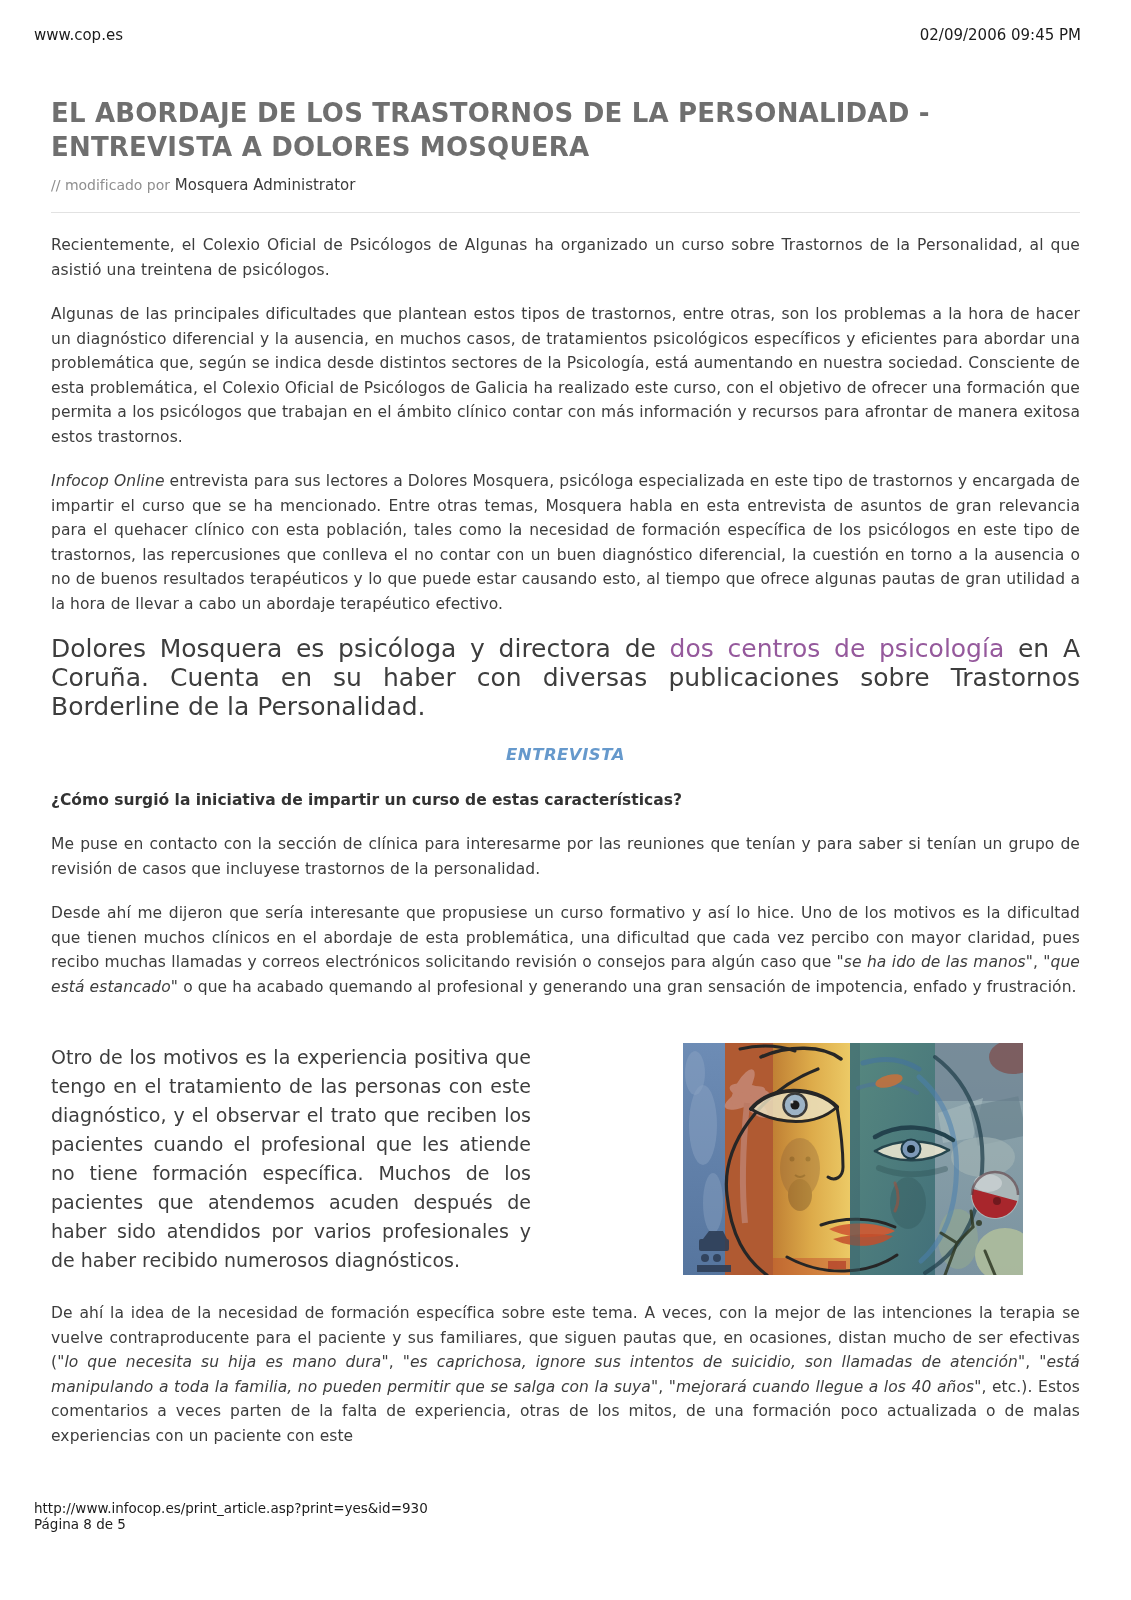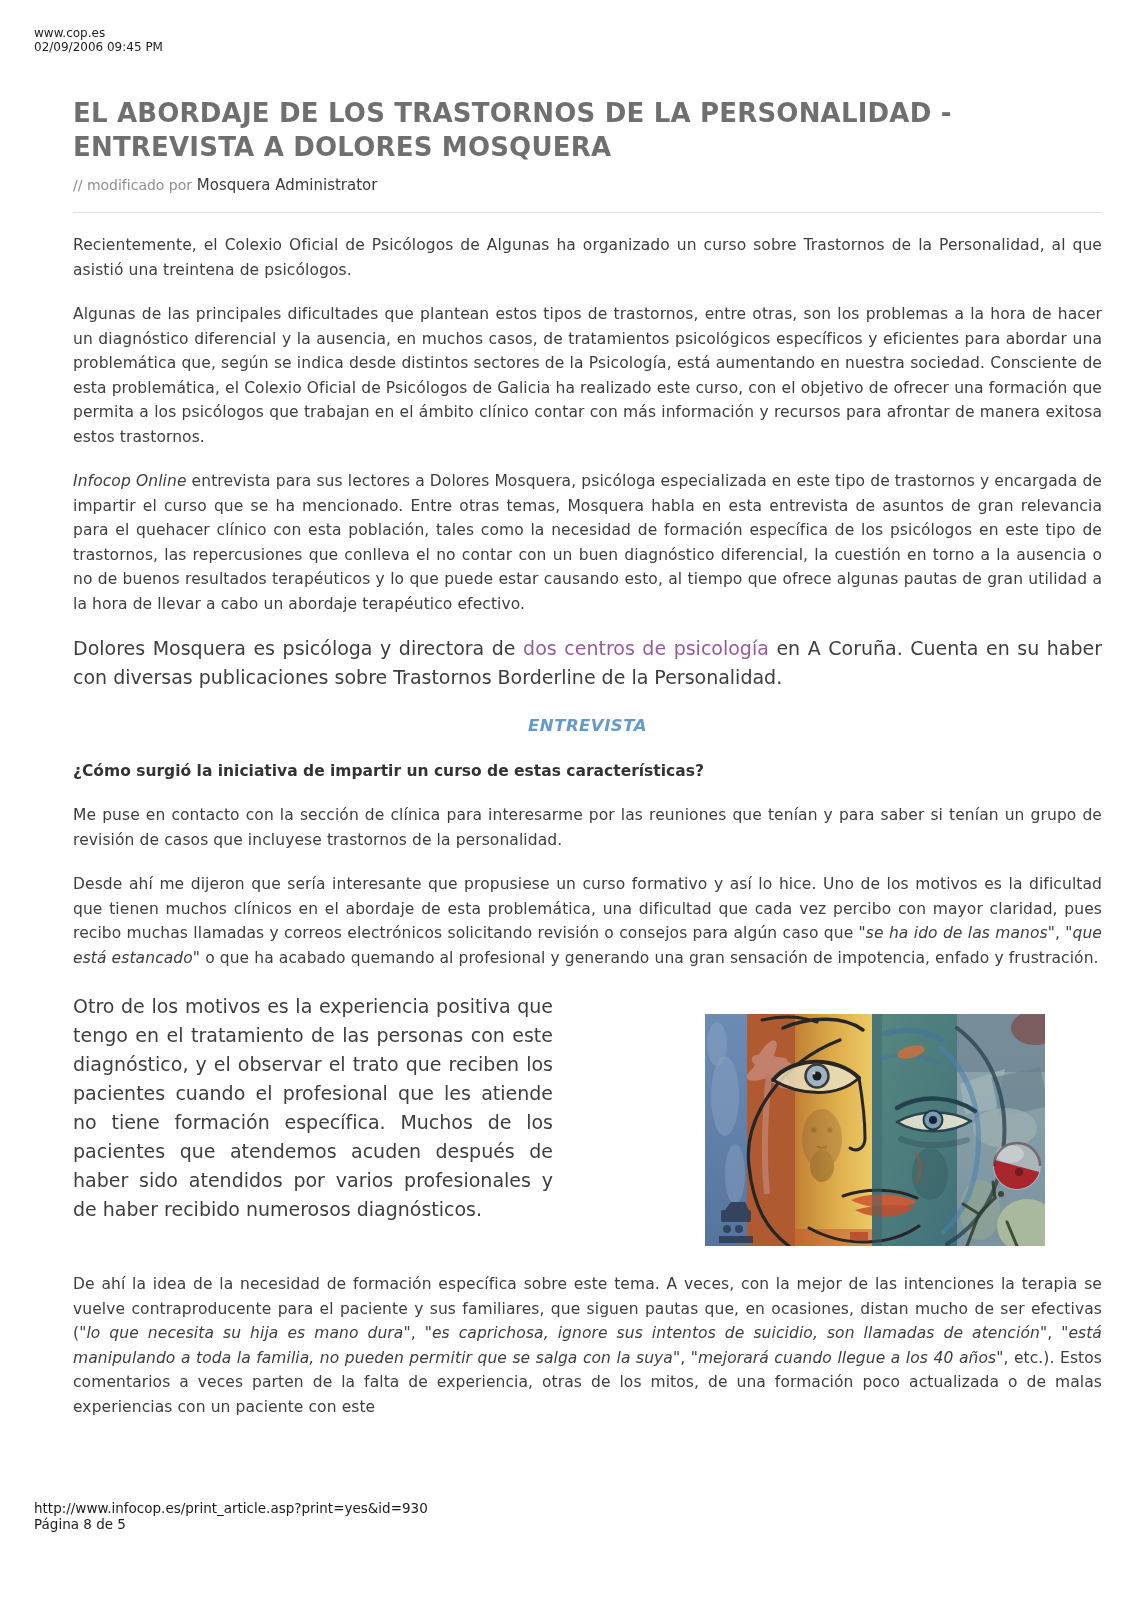--- a/index.html
+++ b/index.html
@@ -14,52 +14,52 @@
   *{margin:0;padding:0;box-sizing:border-box;}
   html,body{background:#ffffff;}
   body{
     width:1131px;height:1600px;position:relative;overflow:hidden;
     font-family:"DejaVu Sans","Liberation Sans",sans-serif;
     color:var(--body-text);
   }
   .page-header{
     position:absolute;top:26px;left:34px;right:50px;
     display:flex;justify-content:space-between;
-    font-size:12px;color:var(--header-text);flex-direction:column;
+    font-size:15px;color:var(--header-text);
   }
   .content{
-    position:absolute;top:96px;left:51px;width:1029px;margin-left:22px;
+    position:absolute;top:96px;left:51px;width:1029px;
   }
   .article-title{
     font-size:26px;line-height:34px;font-weight:bold;
     color:var(--title-gray);white-space:pre-line;letter-spacing:.2px;
   }
   .meta{margin-top:10px;}
   .meta-row{font-size:15px;line-height:22px;margin-top:5px;}
   .meta-label{color:var(--meta-label-gray);font-size:14px;}
   .meta-value{color:#3a3a3a;}
   .rule{border:none;border-top:1px solid var(--rule-gray);margin-top:16px;}
   .para{
     margin-top:20px;font-size:15.5px;line-height:24.5px;
     text-align:justify;letter-spacing:.1px;color:var(--body-text);
   }
   .para-large{
-    margin-top:18px;font-size:19px;line-height:29px;
+    margin-top:18px;font-size:25px;line-height:29px;
     text-align:justify;color:var(--body-text);
   }
   .interview-heading{
     margin-top:24px;text-align:center;font-weight:bold;
     font-size:16.5px;letter-spacing:.5px;color:var(--interview-blue);font-style:italic;
   }
   .question{
     margin-top:24px;font-size:15.5px;line-height:24px;
     font-weight:bold;color:#333333;text-align:left;
   }
   .question span{font-weight:bold;}
-  .media-row{margin-top:22px;display:flex;align-items:flex-start;}
+  .media-row{margin-top:22px;display:flex;align-items:flex-end;}
   .media-text{
     width:480px;font-size:19px;line-height:29px;
     text-align:justify;color:var(--body-text);
   }
   .media-image{
     width:340px;height:232px;margin-left:auto;margin-right:57px;margin-top:22px;
     overflow:hidden;flex-shrink:0;
   }
   .media-image svg{display:block;width:100%;height:100%;}
   .after-media{margin-top:26px;}

